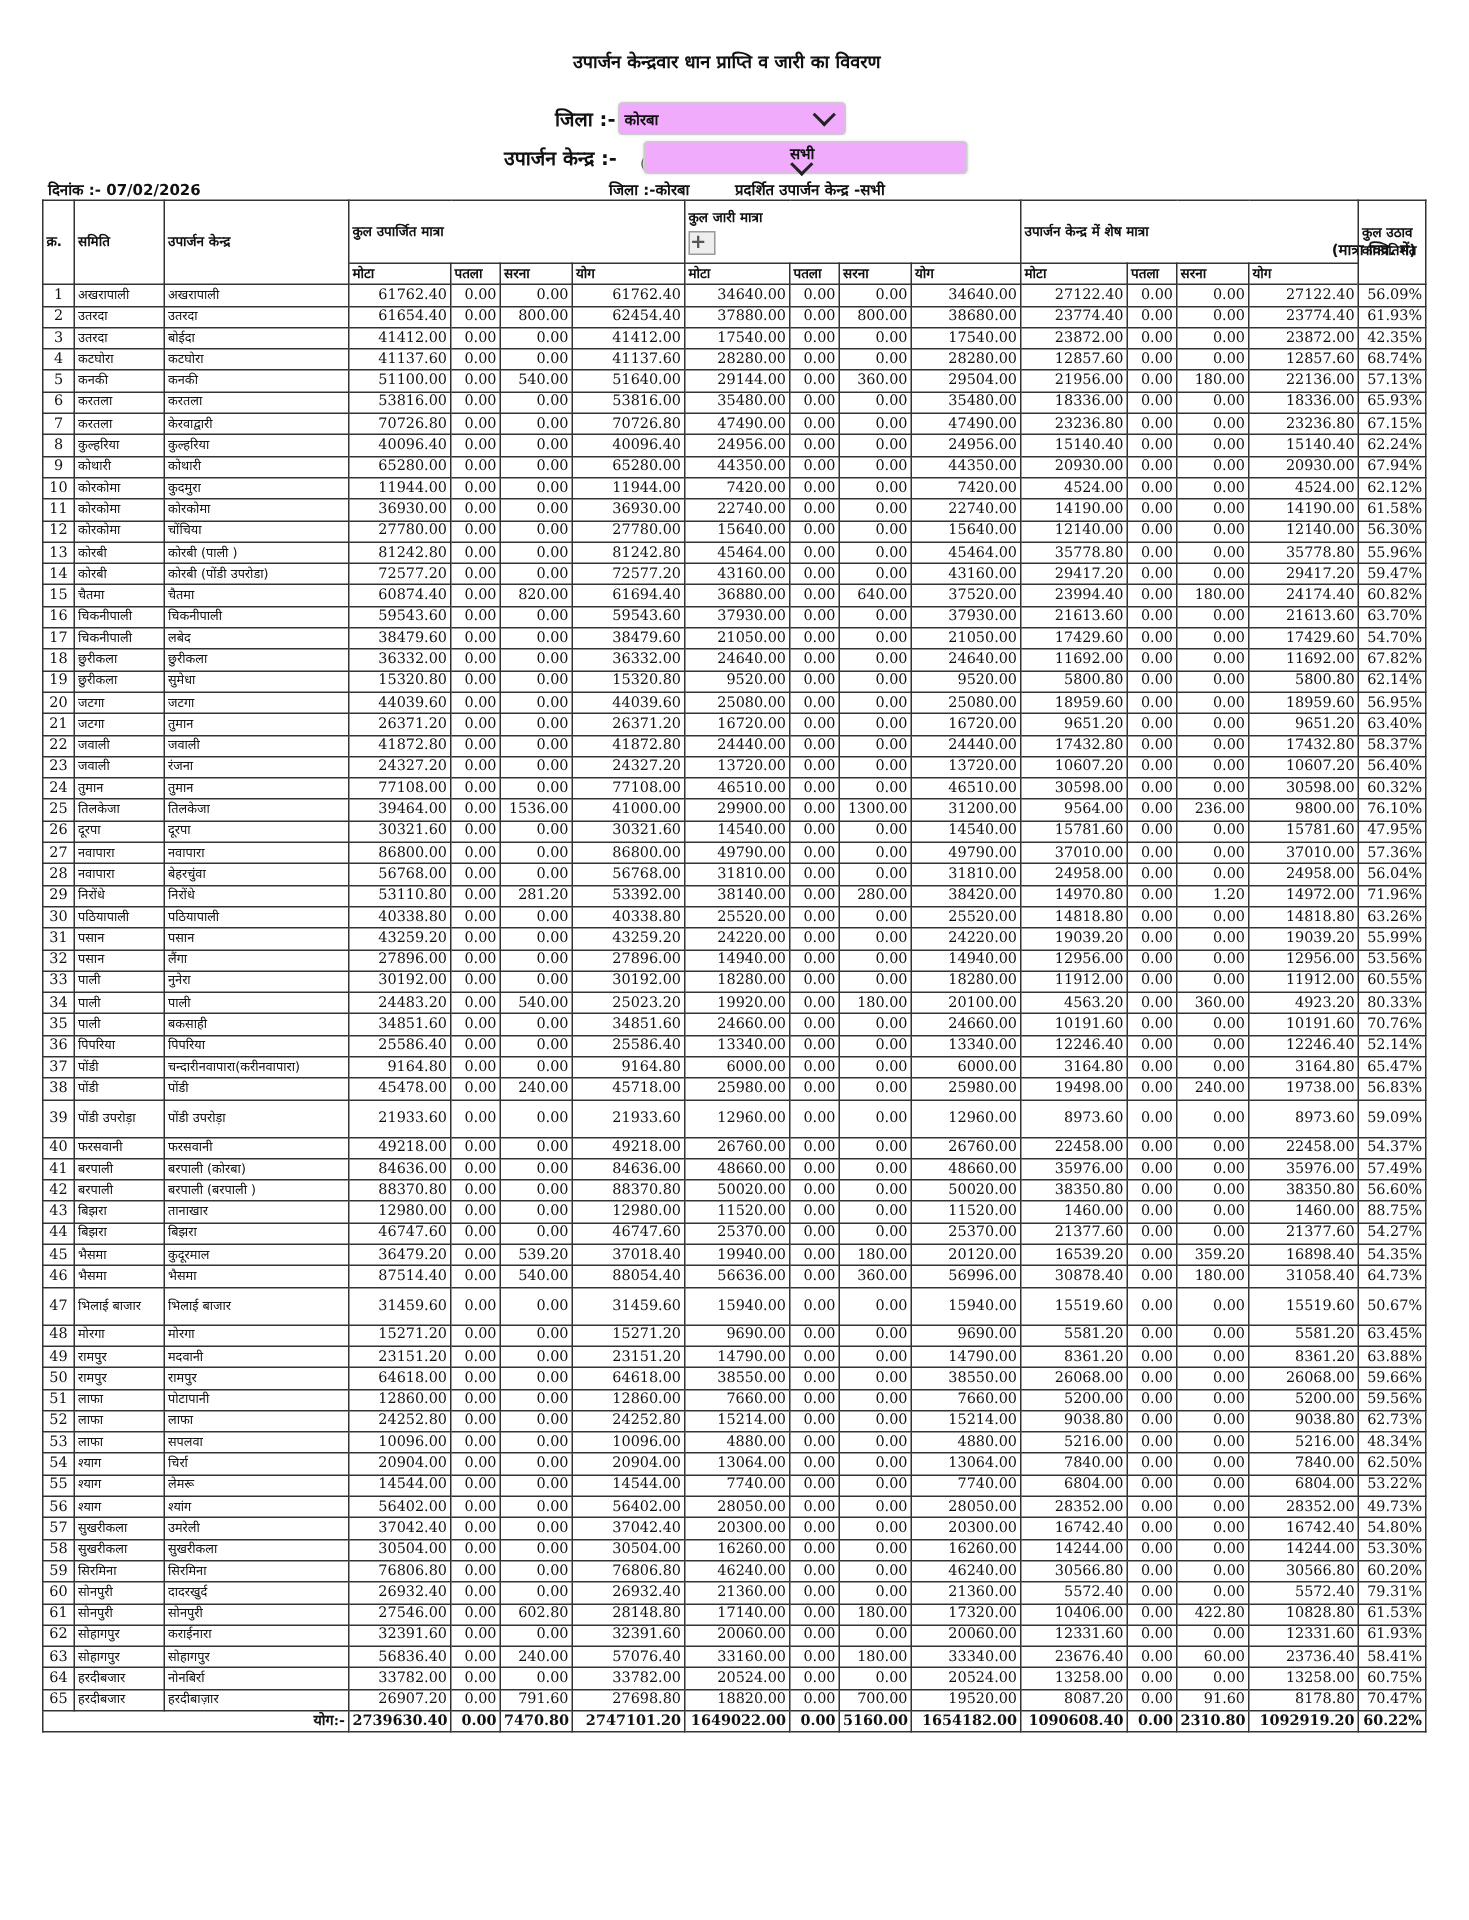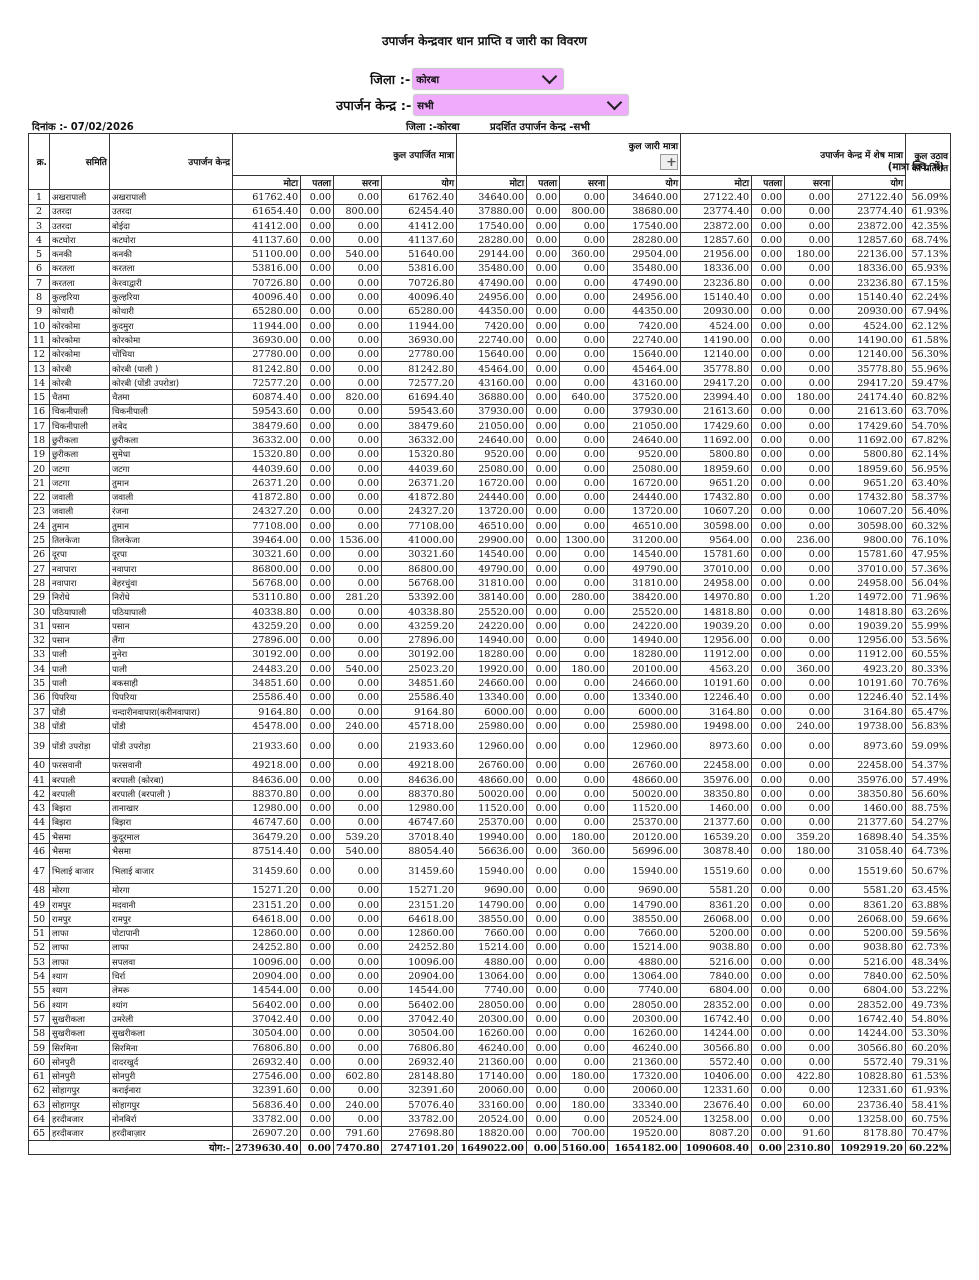--- a/index.html
+++ b/index.html
@@ -7,21 +7,21 @@
   .title { position: absolute; top: 32px; left: 0; width: 969px; text-align: center; font-size: 12px; font-weight: bold; font-family: "DejaVu Sans", sans-serif; }
   .subtitle { position: absolute; top: 54px; left: 0; width: 979px; text-align: center; font-size: 9px; font-weight: normal; font-family: "DejaVu Sans", sans-serif; margin-top: 48px; }
   .filter-row { position: absolute; display: flex; align-items: center; font-family: "DejaVu Sans", sans-serif; font-weight: bold; }
   .filter-label { font-size: 13px; }
   .select { border: 1px solid #ccc; border-radius: 3px; height: 22px; display: flex; align-items: center; justify-content: space-between; padding: 0 8px 0 3px; font-size: 10px; box-shadow: 0 0 2px #ddd; background: #f0abfc; box-sizing: border-box; }
   .chev { width: 9px; height: 9px; border-right: 2px solid #222; border-bottom: 2px solid #222; transform: rotate(45deg); margin-top: -6px; }
   .meta-row { position: absolute; top: 119px; left: 28px; width: 920px; font-size: 10px; font-weight: bold; font-family: "DejaVu Sans", sans-serif; }
   .meta-row span { position: absolute; white-space: nowrap; text-align: center; }
   table.report { position: absolute; top: 133px; left: 28px; width: 920px; border-collapse: collapse; font-size: 9.6px; table-layout: fixed; }
   table.report td, table.report th { border: 1px solid #333; padding: 0 2px; height: 13.3px; line-height: 12px; white-space: nowrap; overflow: hidden; }
-  table.report th { font-family: "DejaVu Sans", sans-serif; font-size: 9px; font-weight: bold; text-align: right; }
+  table.report th { font-family: "DejaVu Sans", sans-serif; font-size: 9px; font-weight: bold; text-align: left; }
   td.num { text-align: right; }
   td.sn { text-align: center; }
   td.txt { text-align: left; font-family: "DejaVu Sans", sans-serif; font-size: 8.5px; }
   tr.tall td { height: 24px; white-space: normal; line-height: 10px; }
   tr.total td { font-weight: bold; }
   .plus-btn { display: inline-block; width: 16px; height: 14px; border: 1px solid #999; background: #eee; font-size: 13px; line-height: 13px; color: #555; margin-top: 2px; cursor: pointer; }
 </style>
 </head>
 <body>
 
@@ -29,23 +29,23 @@
 <div class="subtitle">(सोसायटी की जानकारी :रिपोर्ट क्र: 3)</div>
 
 <div class="filter-row" style="top:68px; left:370px;text-align:right;">
   <span class="filter-label">जिला :-</span>
   <div class="select" style="width:152px; margin-left:2px;">
     <span>कोरबा</span>
     <span class="chev"></span>
   </div>
 </div>
 
-<div class="filter-row" style="top:94px; left:336px;">
+<div class="filter-row" style="top:94px; left:336px;gap:16px;">
   <span class="filter-label">उपार्जन केन्द्र :-</span>
-  <div class="select" style="width:216px; margin-left:2px;">
+  <div class="select" style="width:216px; margin-left:2px;flex-direction:column;">
     <span>सभी</span>
     <span class="chev"></span>
   </div>
 </div>
 
 <div class="meta-row">
   <span style="left:4px;">दिनांक :- 07/02/2026</span>
   <span style="left:378px;">जिला :-कोरबा</span>
   <span style="left:462px;">प्रदर्शित उपार्जन केन्द्र -सभी</span>
   <span style="right:4px;margin-top:40px;">(मात्रा क्वि. में)</span>

